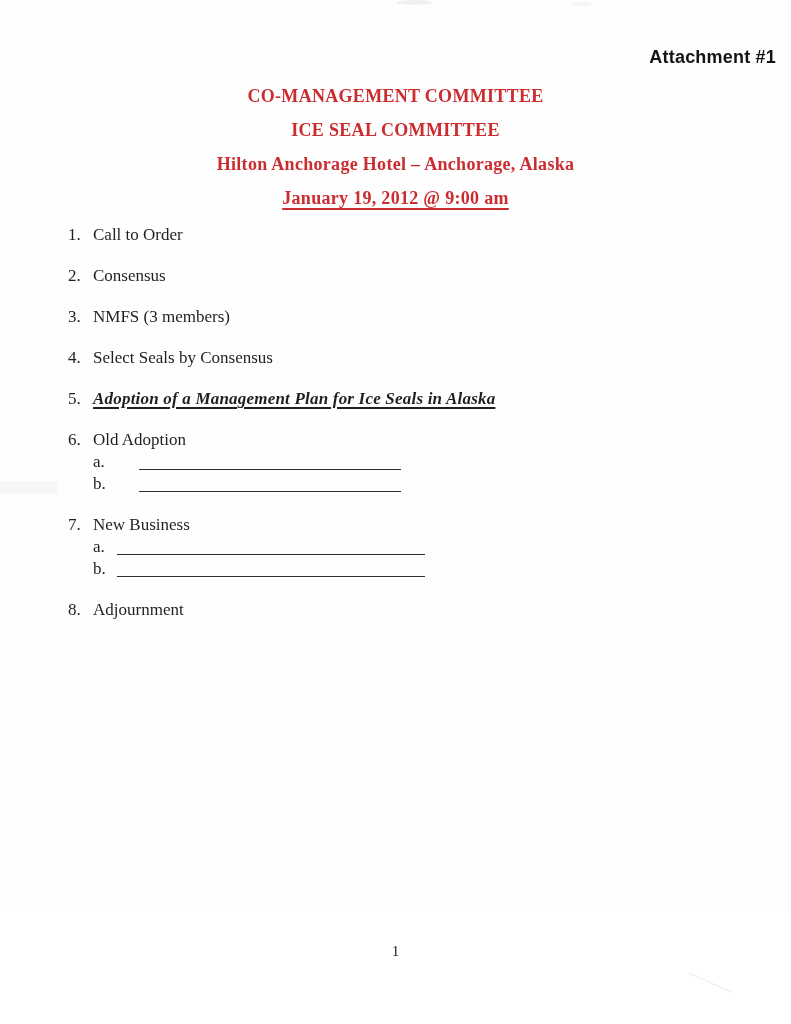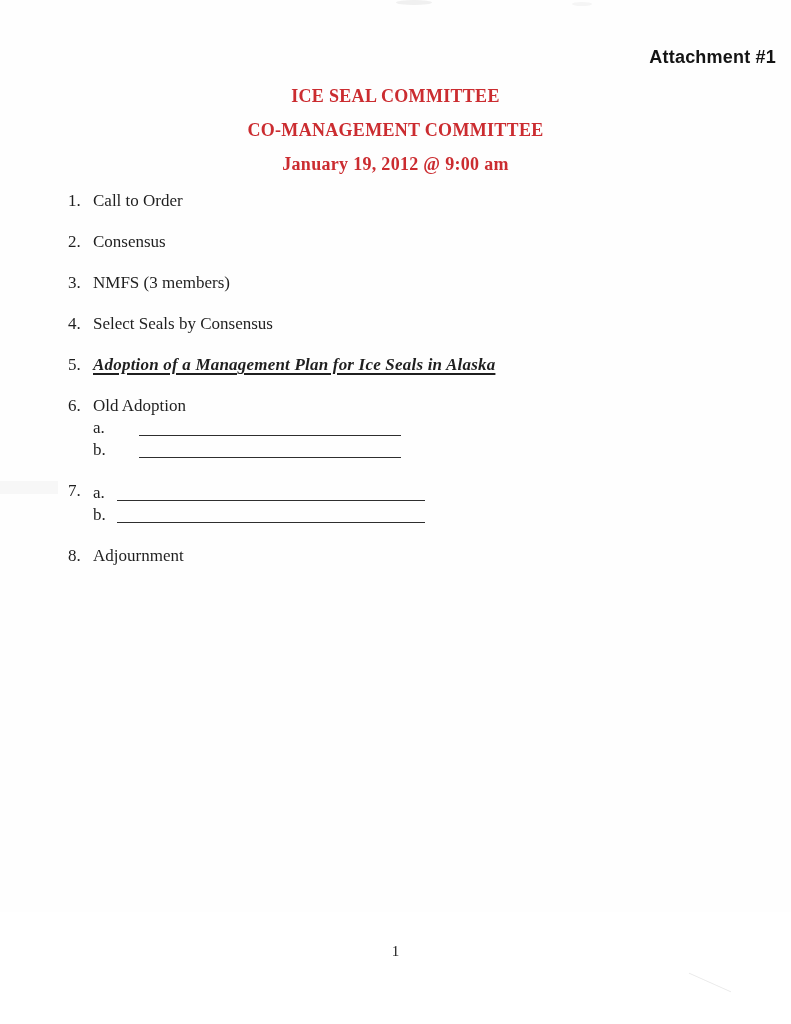--- a/index.html
+++ b/index.html
@@ -30,20 +30,21 @@
   .doc-header { padding-top: 86px; text-align: center; }
   .hline {
     font-weight: bold;
     font-size: 18px;
     line-height: 21px;
     color: var(--red);
     margin-bottom: 13px;
     letter-spacing: 0.3px;
   }
   .hline.underlined {
+    text-decoration: underline;
     text-decoration-thickness: 2px;
     text-underline-offset: 4px;
   }
   .agenda { margin-top: 16px; padding-left: 68px; padding-right: 36px; }
   .agenda-item {
     display: flex;
     margin-bottom: 21px;
     font-size: 17px;
     line-height: 20px;
   }
@@ -89,22 +90,23 @@
 <div class="page">
 
   <div class="artifact top-smudge"></div>
   <div class="artifact top-smudge2"></div>
   <div class="artifact left-band"></div>
   <div class="artifact scratch"></div>
 
   <div class="attachment-label">Attachment #1</div>
 
   <div class="doc-header">
+    <div class="hline">CO-MANAGEMENT COMMITTEE</div>
     <div class="hline">ICE SEAL COMMITTEE</div>
-    <div class="hline">CO-MANAGEMENT COMMITTEE</div>
+    <div class="hline">Hilton Anchorage Hotel – Anchorage, Alaska</div>
     <div class="hline underlined">January 19, 2012 @ 9:00 am</div>
   </div>
 
   <div class="agenda">
 
     <div class="agenda-item">
       <span class="num">1.</span>
       <div class="item-body">
         <div class="item-title">Call to Order</div>
       </div>
@@ -149,20 +151,21 @@
         <div class="blank-row">
           <span class="blank-label">b.</span>
           <span class="blank-line old"></span>
         </div>
       </div>
     </div>
 
     <div class="agenda-item">
       <span class="num">7.</span>
       <div class="item-body">
+        <div class="item-title">New Business</div>
         <div class="blank-row">
           <span class="blank-label">a.</span>
           <span class="blank-line new"></span>
         </div>
         <div class="blank-row">
           <span class="blank-label">b.</span>
           <span class="blank-line new"></span>
         </div>
       </div>
     </div>

